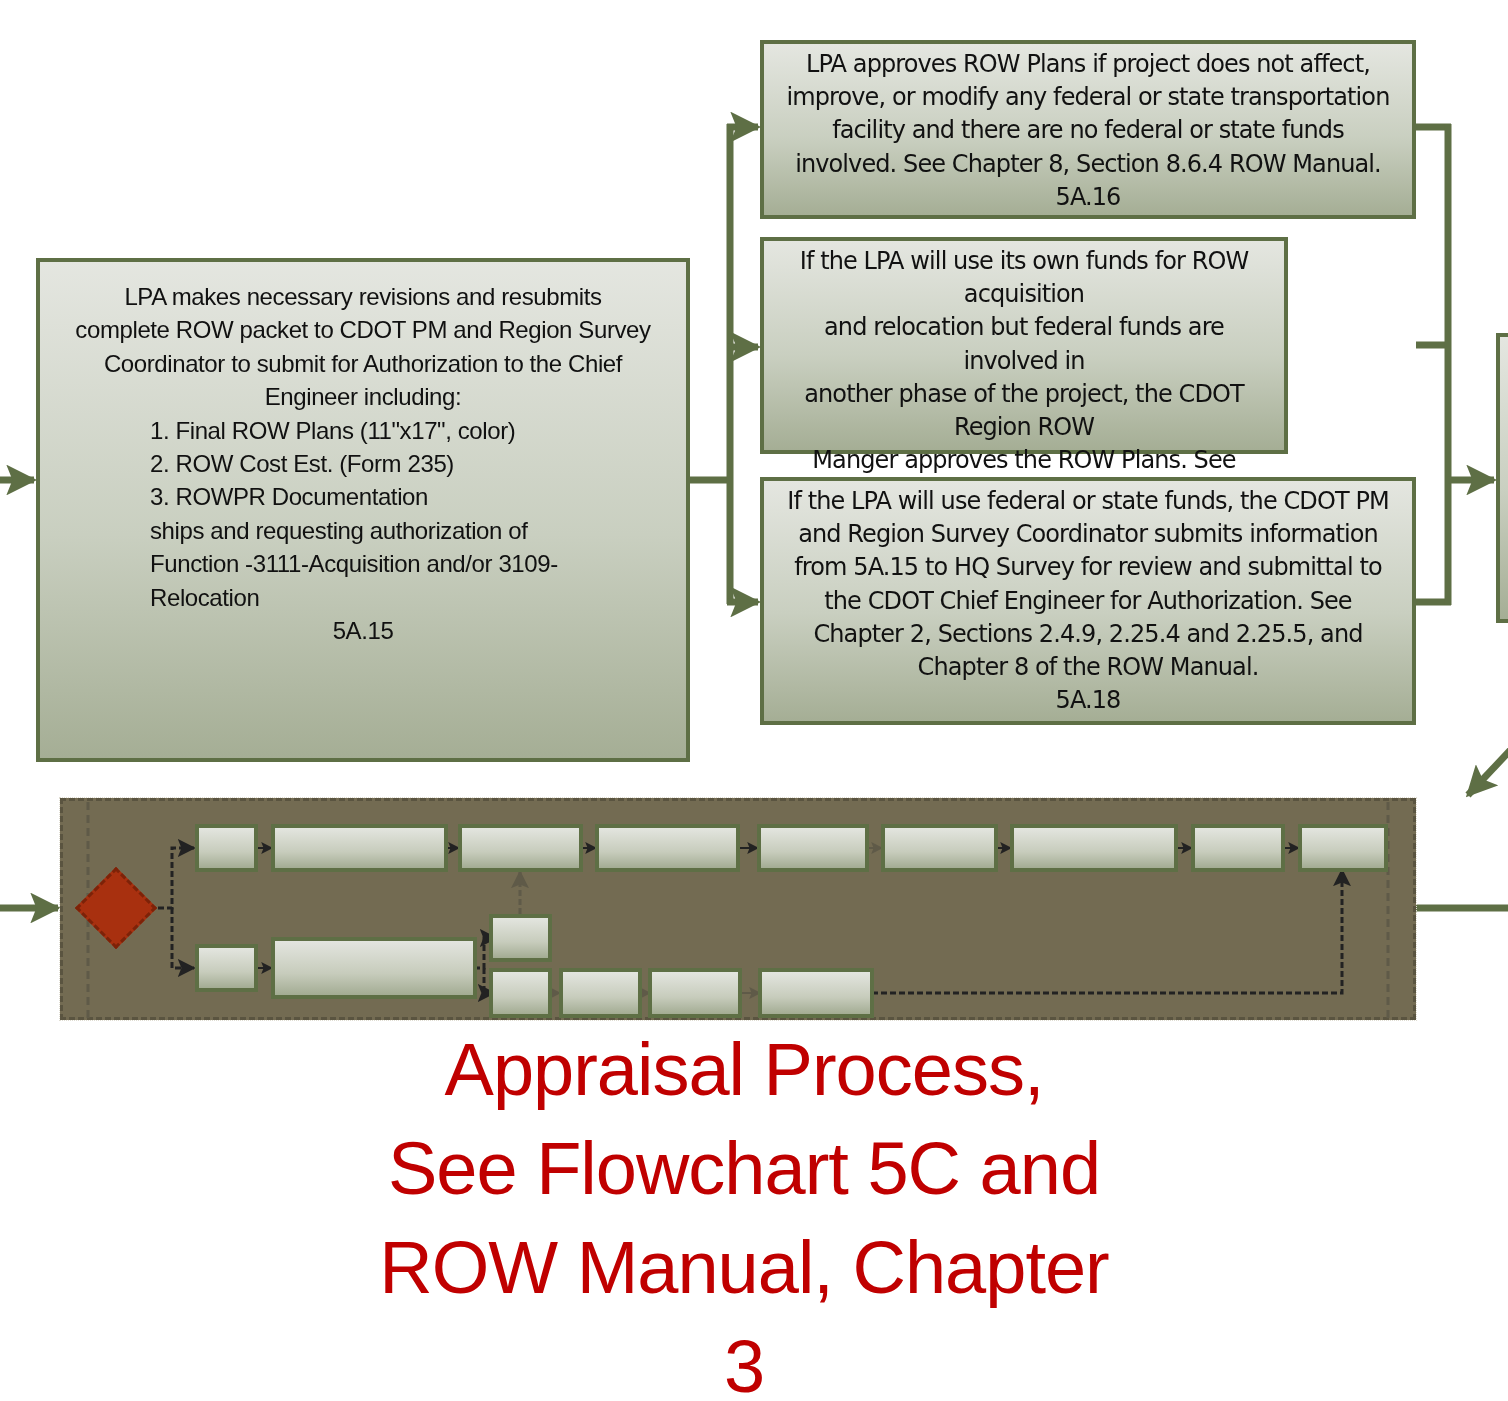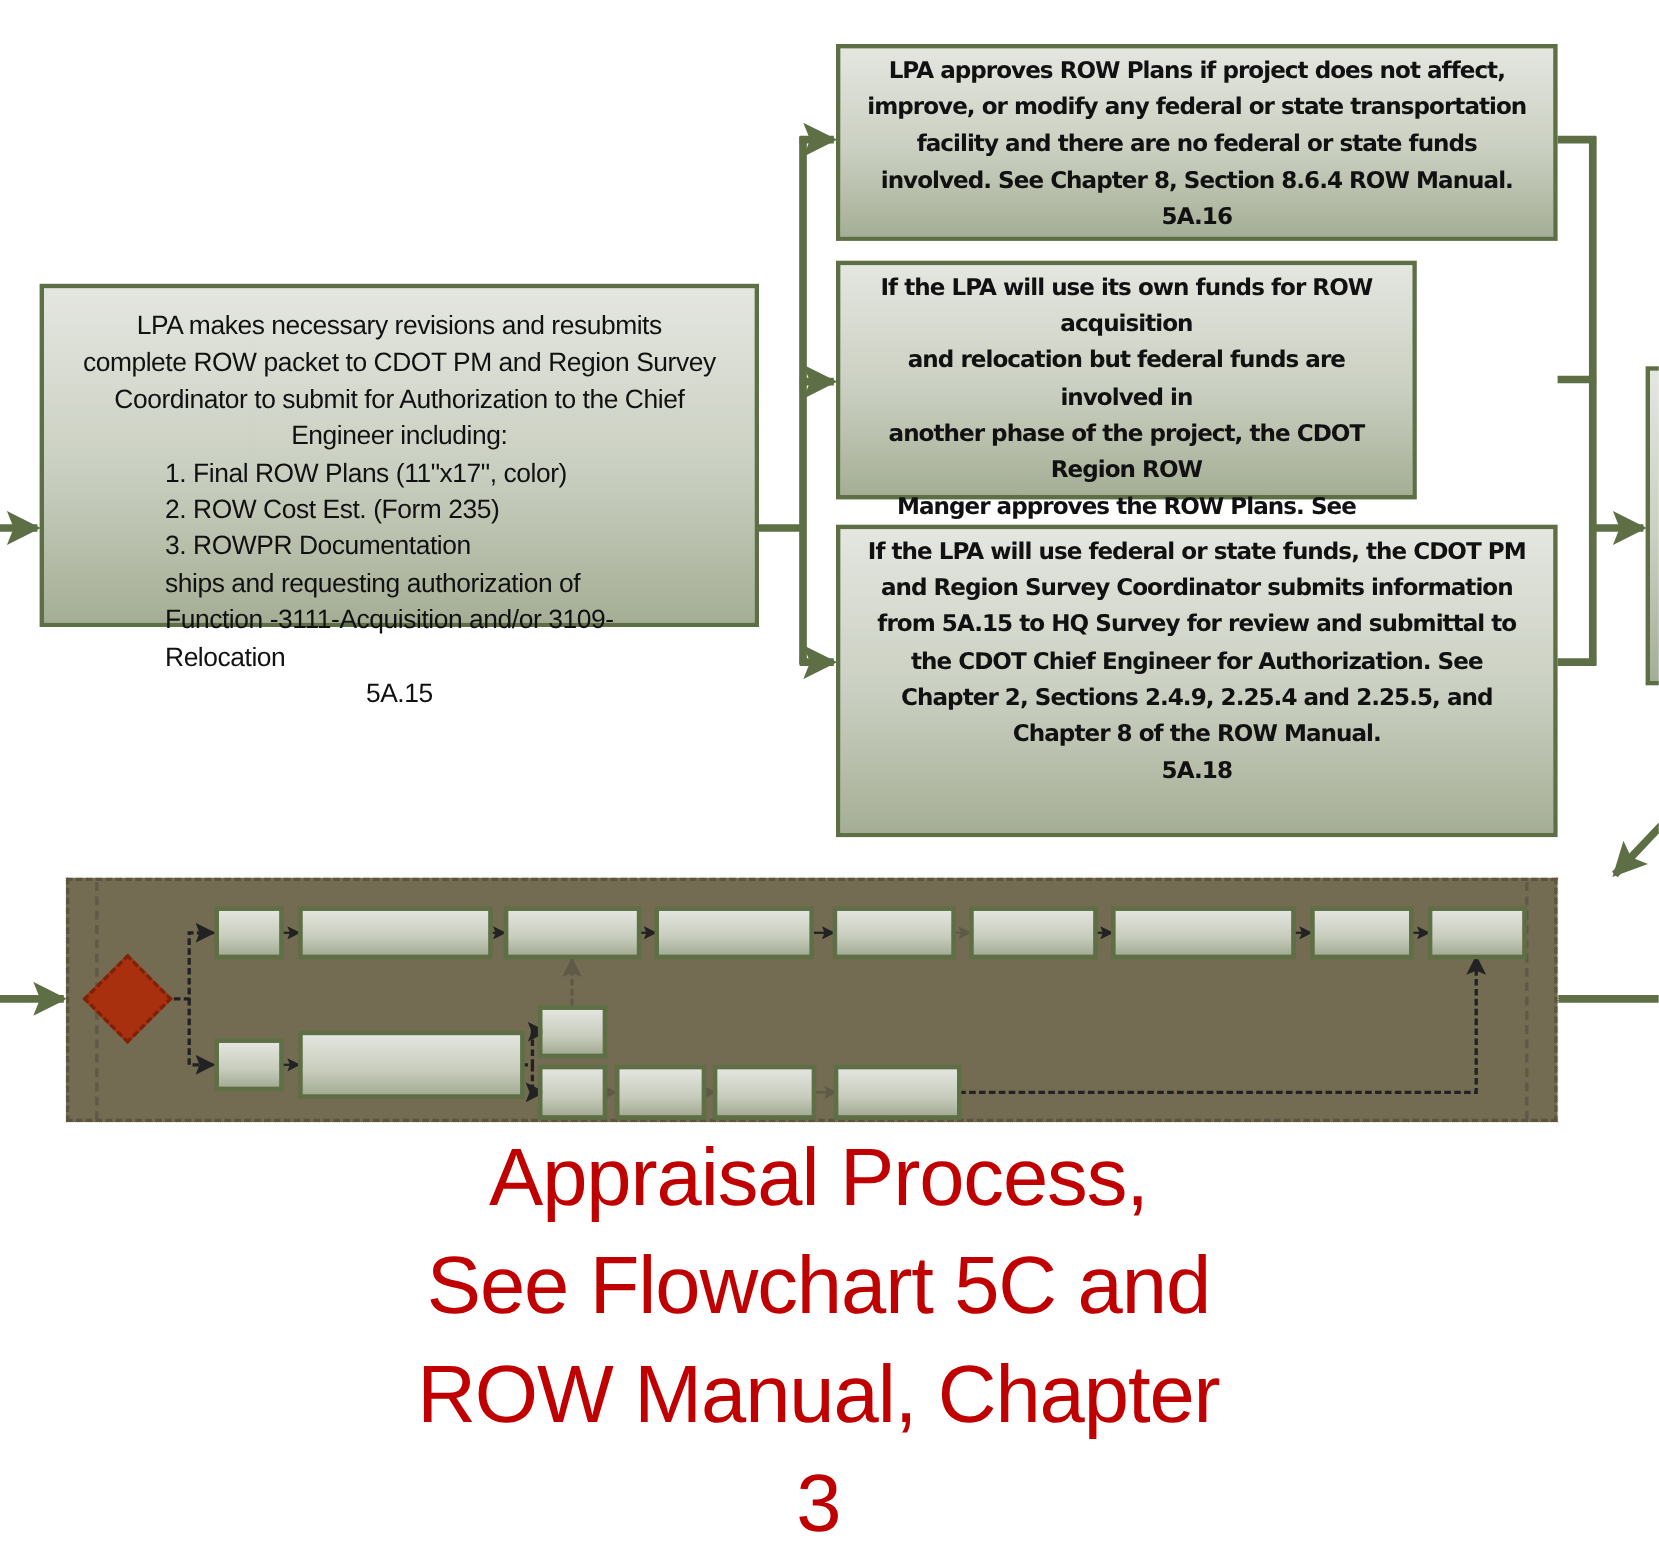--- a/index.html
+++ b/index.html
@@ -11,36 +11,36 @@
     .svg-layer { position: absolute; left: 0; top: 0; }
     .box {
       position: absolute; box-sizing: border-box;
       border: 4px solid #5e6f45;
       background: linear-gradient(180deg, #e4e6e0 0%, #c9cfc0 55%, #a5ae95 100%);
       color: #111;
       text-align: center;
       display: flex; flex-direction: column; justify-content: center;
     }
     .box-main {
-      left: 36px; top: 258px; width: 654px; height: 312px;
+      left: 36px; top: 258px; width: 654px; height: 504px;
       font-family: "Liberation Sans", sans-serif;
       font-size: 24px; line-height: 33.4px; letter-spacing: -0.4px;
       padding: 18px 6px 14px 6px;
       justify-content: flex-start;
     }
     .box-main .list { text-align: left; padding-left: 104px; }
     .box-right {
-      font-family: "DejaVu Sans", sans-serif; font-weight: bold;
-      font-size: 21px; line-height: 33.2px; letter-spacing: -0.9px;
+      font-family: "DejaVu Sans", sans-serif; font-weight: normal;
+      font-size: 24px; line-height: 33.2px; letter-spacing: -0.9px;
       padding: 4px 16px;
       justify-content: flex-start;
     }
     .b16 { left: 760px; top: 40px; width: 656px; height: 179px; }
     .b17 { left: 760px; top: 237px; width: 528px; height: 217px; }
-    .b18 { left: 760px; top: 477px; width: 656px; height: 284px; }
+    .b18 { left: 760px; top: 477px; width: 656px; height: 248px; }
     .b-edge { left: 1496px; top: 333px; width: 30px; height: 290px; padding: 0; }
 
     .appraisal {
       position: absolute; left: 60px; top: 798px; width: 1356px; height: 222px;
       box-sizing: border-box;
       background: #736b52;
       border: 3px dashed #5a5440;
       outline: 1px dotted #e0ddd2;
     }
     .sbox {

